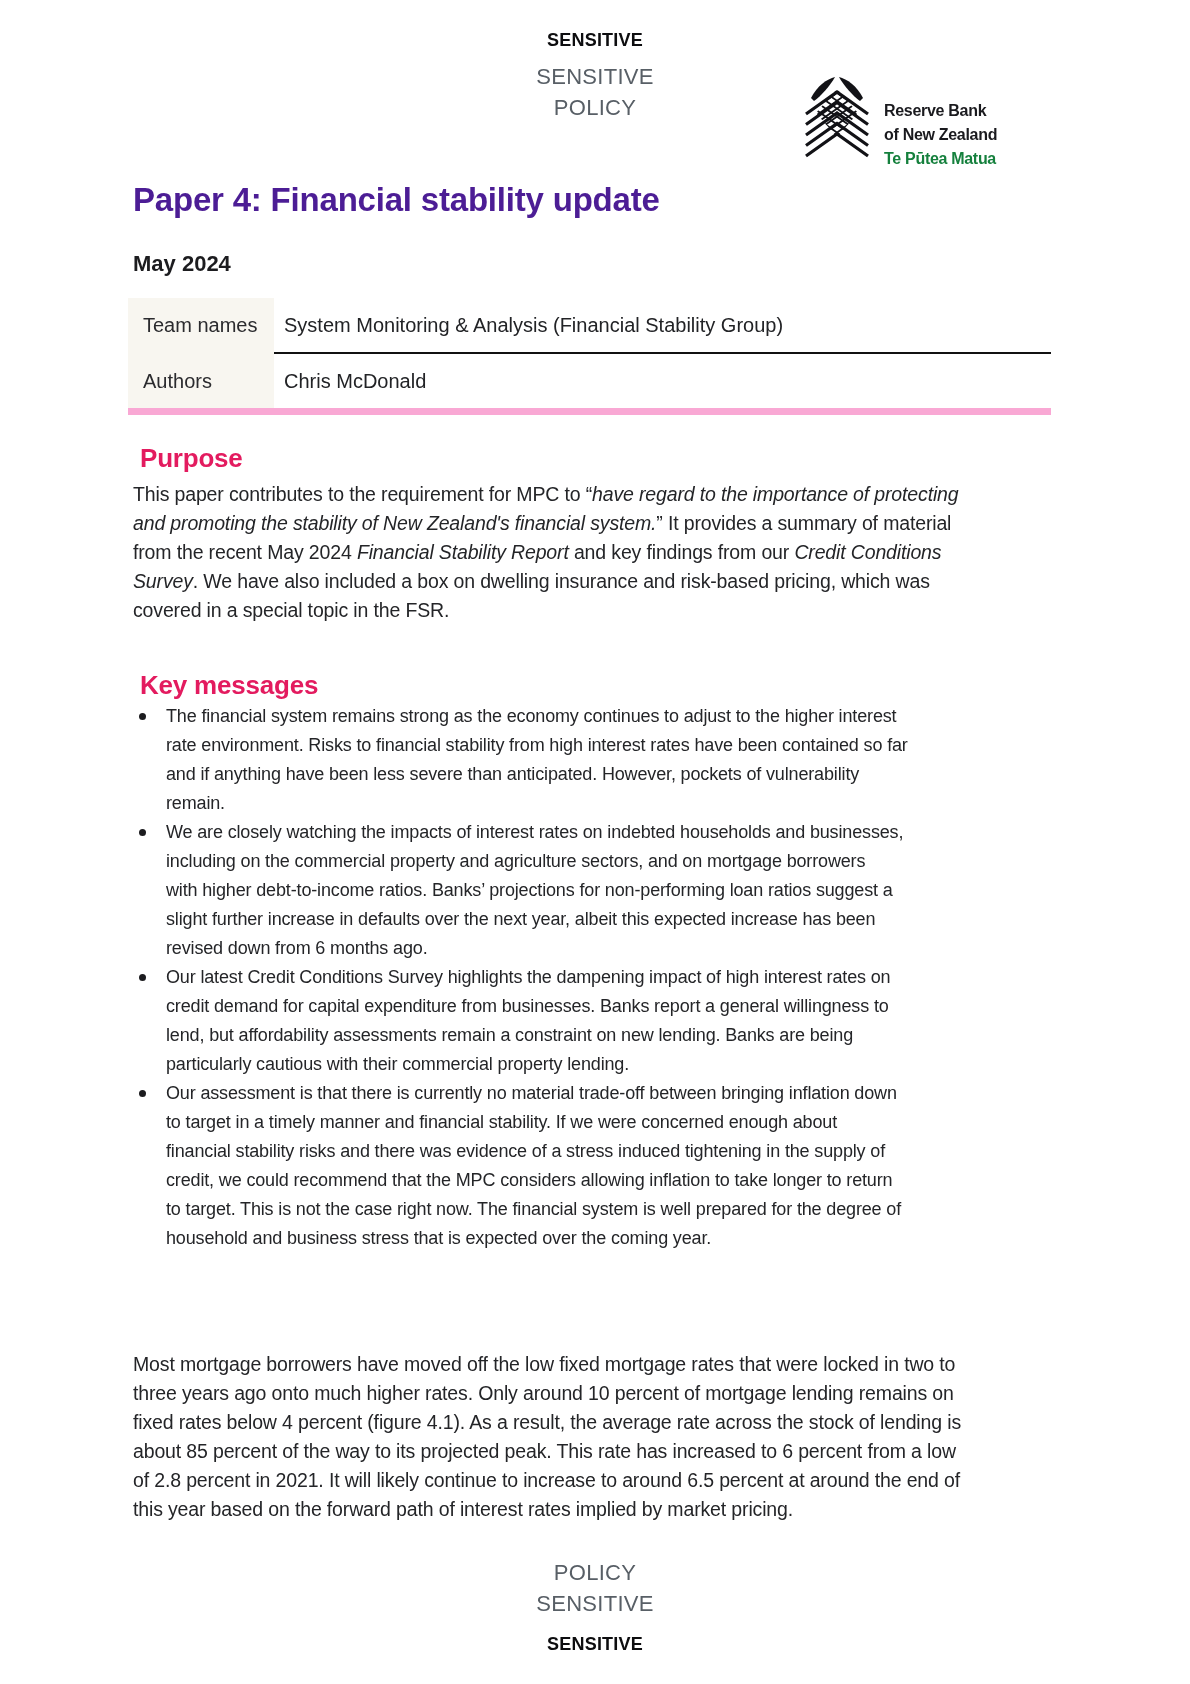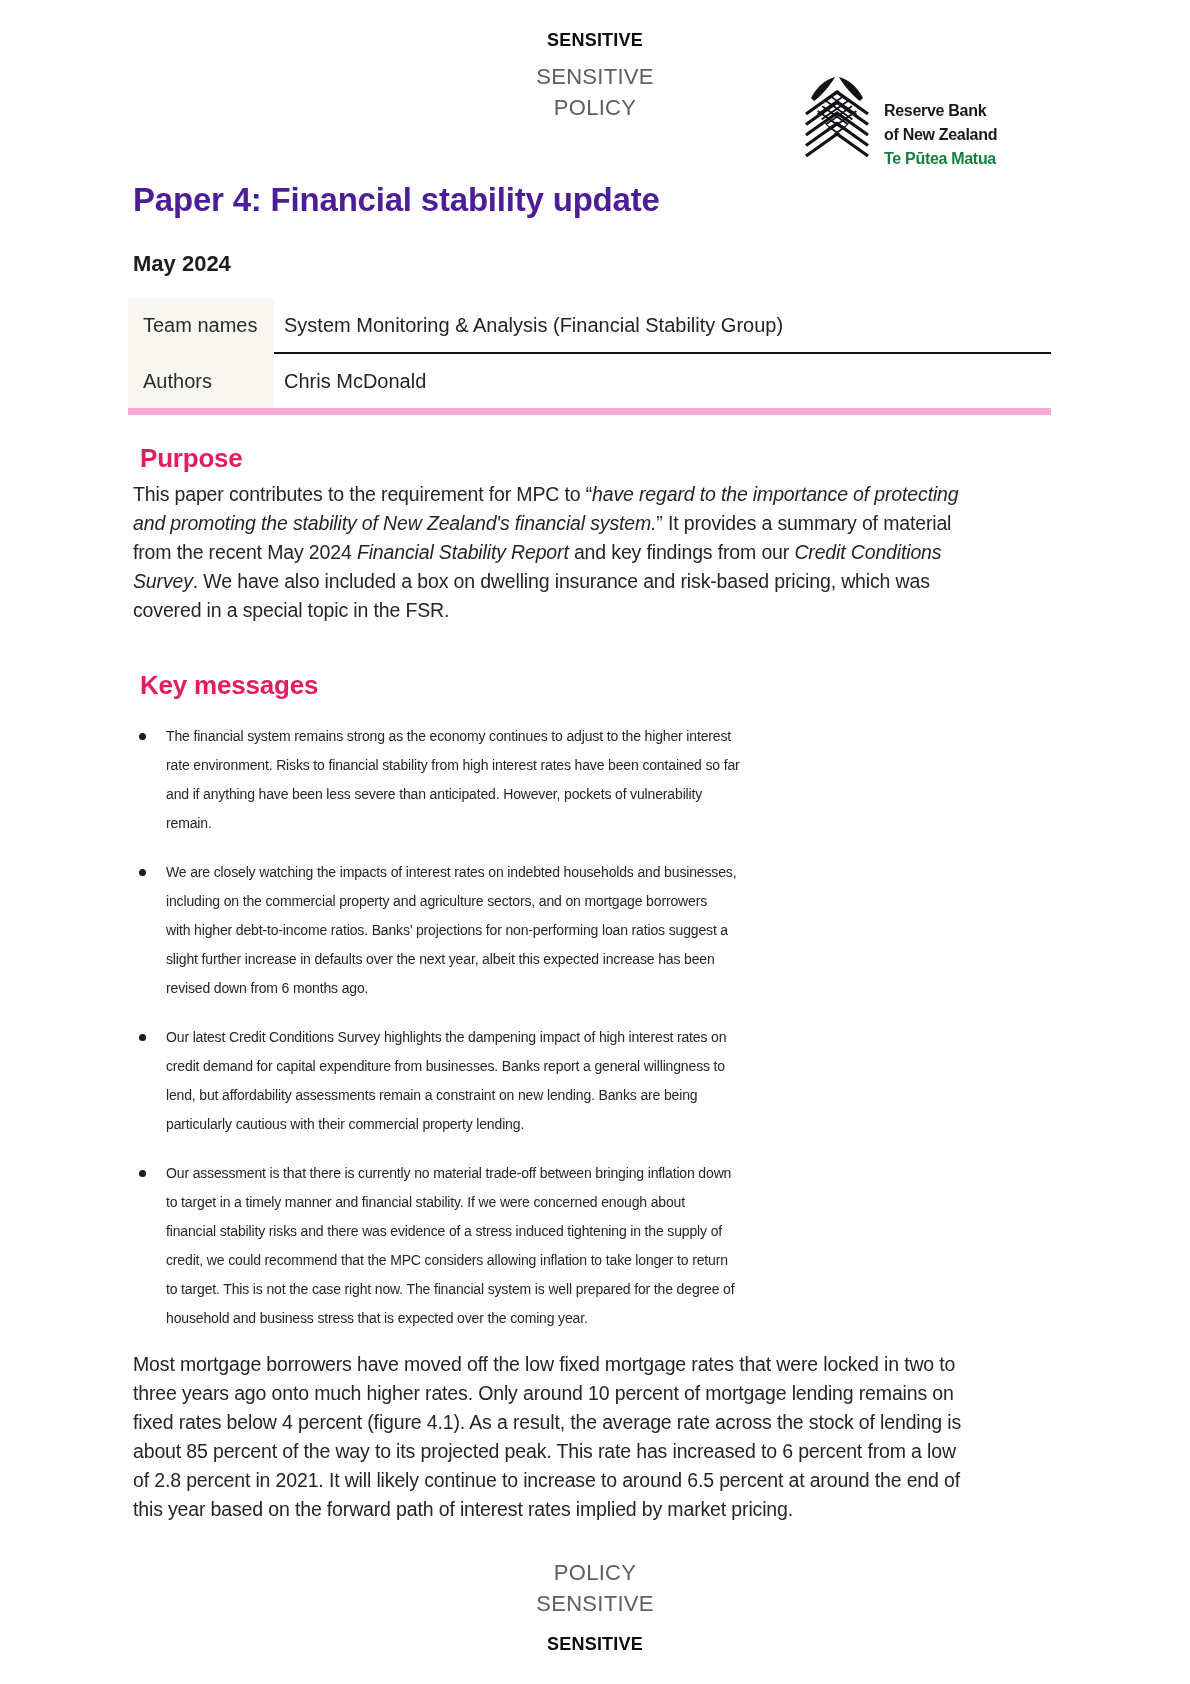--- a/index.html
+++ b/index.html
@@ -40,21 +40,21 @@
   .body{
     position:absolute;left:133px;margin:0;width:1020px;
     font-size:19.5px;line-height:29px;letter-spacing:-0.15px;color:#242528;
     white-space:pre;overflow:visible;
   }
   .purpose-body{top:480px;}
   .fs-body{top:1350px;}
   .it{font-style:italic;}
   
   .bullets{position:absolute;left:133px;top:702px;width:1030px;margin:0;padding:0;list-style:none;}
-  .bullets li{position:relative;padding-left:33px;font-size:14px;line-height:29px;letter-spacing:-0.15px;color:#242528;margin-top:20px;}
+  .bullets li{position:relative;padding-left:33px;font-size:18px;line-height:29px;letter-spacing:-0.15px;color:#242528;}
   .bullets li::before{content:"";position:absolute;left:6px;top:11px;width:7px;height:7px;border-radius:50%;background:#1c1c1f;}
   .bullets li span{white-space:pre;}
 </style>
 </head>
 <body>
 
 <div class="page">
 
   <div class="class-top">
     <div class="class-bold">SENSITIVE</div>

